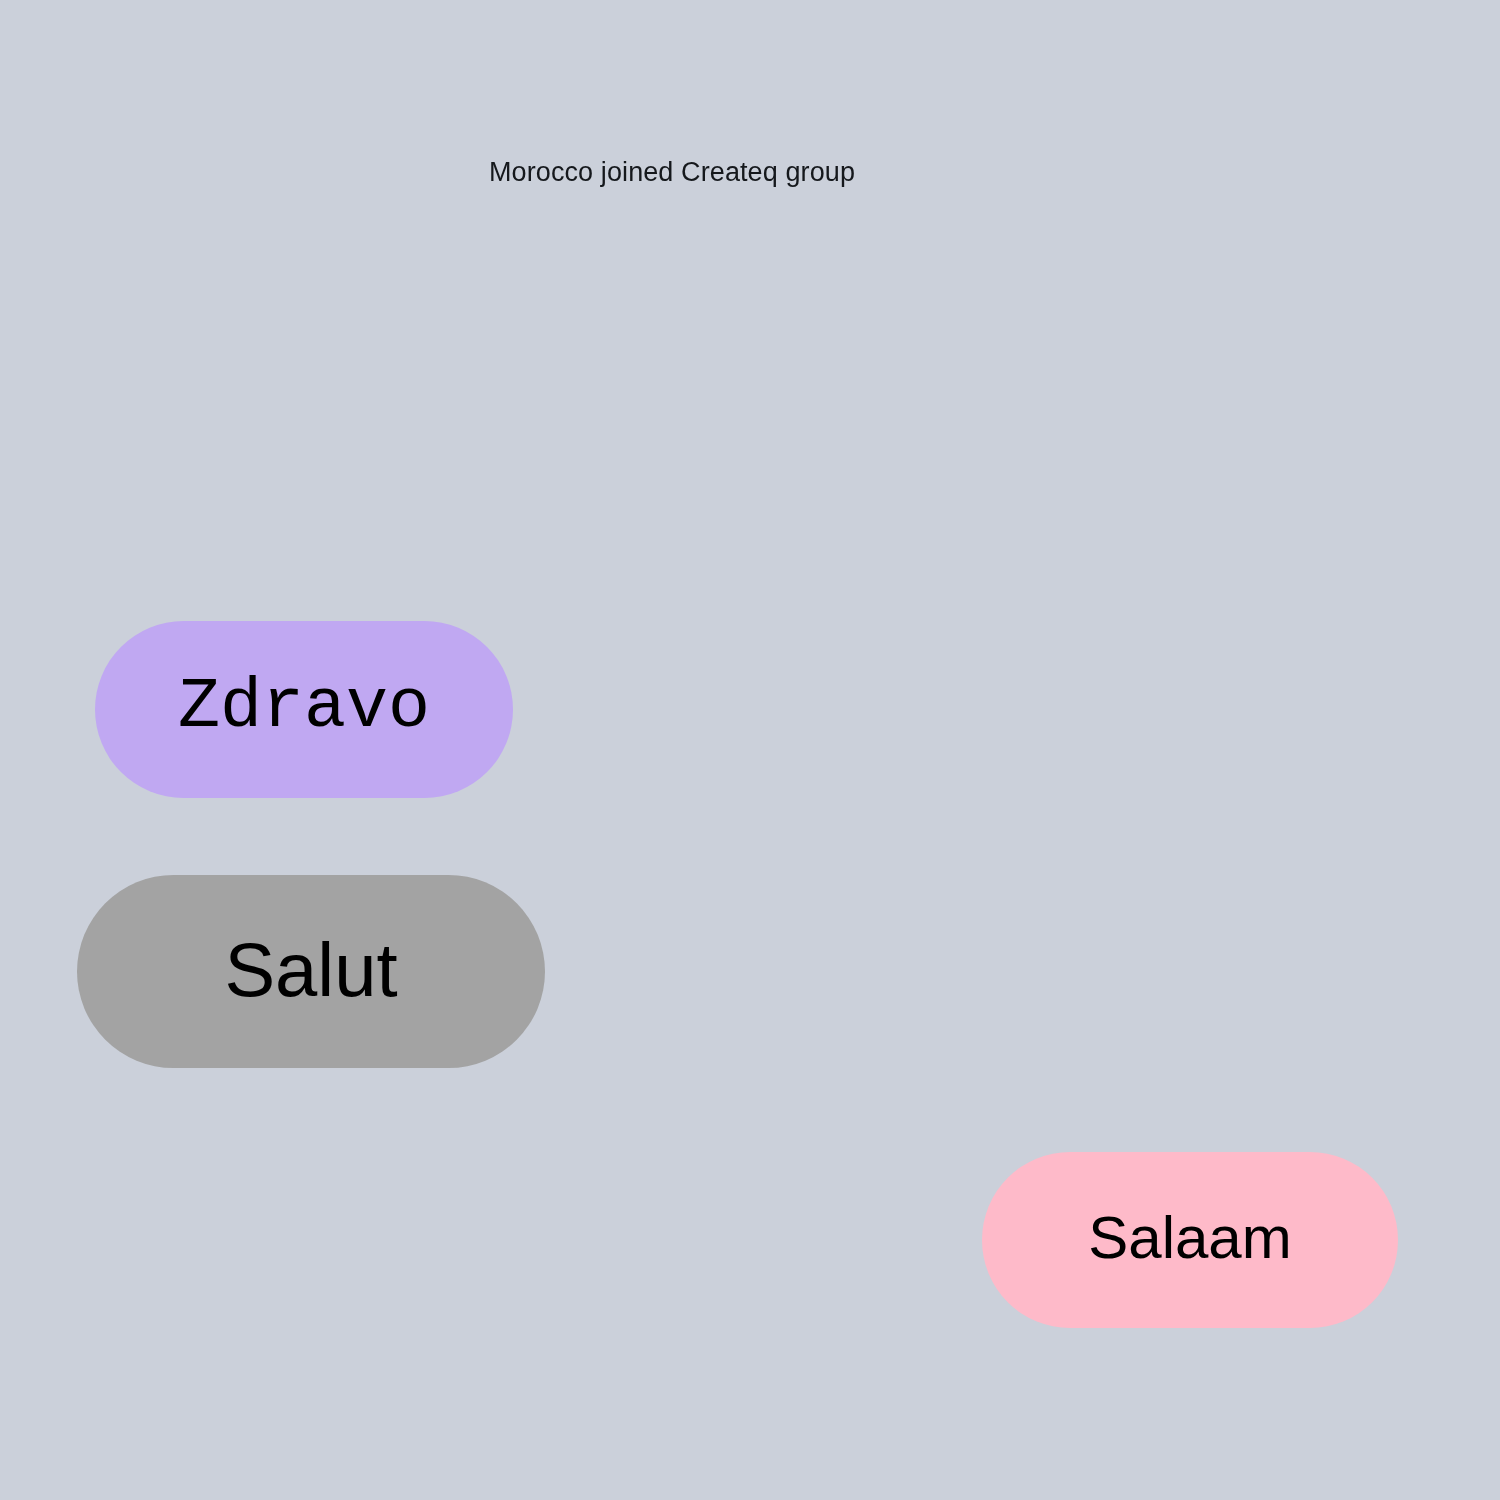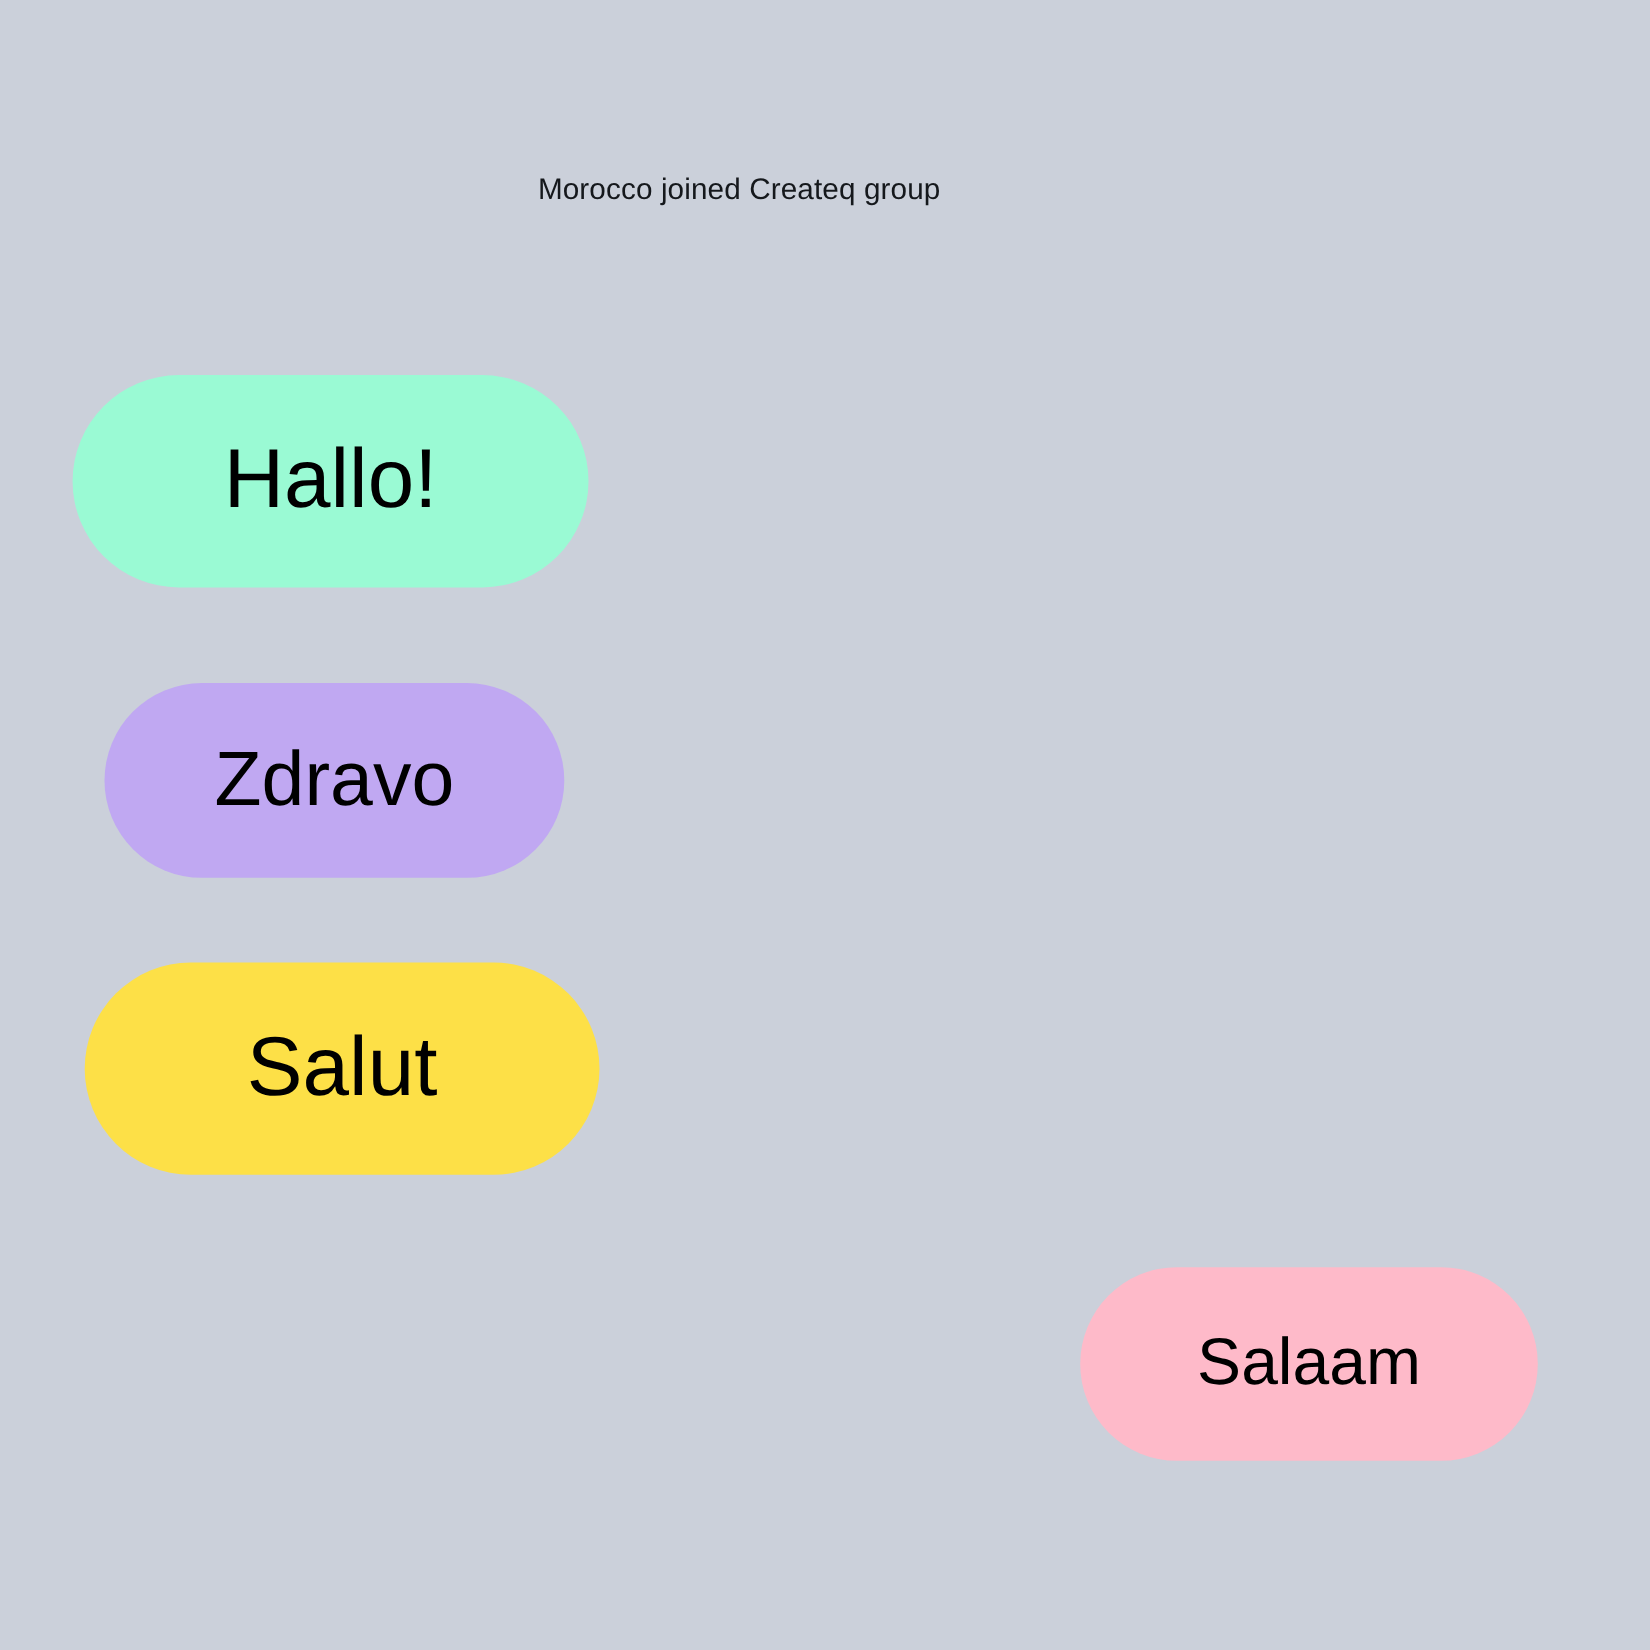--- a/index.html
+++ b/index.html
@@ -72,20 +72,21 @@
   }
   #bubble-0 .bubble-text { font-size: 76px; }
 
   
   #bubble-1 {
     left: 95px;
     top: 621px;
     width: 418px;
     height: 177px;
     background: #C0A8F2;
+    font-family: Liberation Mono, monospace;
   }
   #bubble-1 .bubble-text { font-size: 70px; }
 
   
   #bubble-2 {
     left: 77px;
     top: 875px;
     width: 468px;
     height: 193px;
     background: #FAF500;
@@ -104,29 +105,26 @@
 </style>
 </head>
 <body>
 
 <div id="canvas" style="background: rgb(203, 208, 218);">
 
   <div class="system-notice" style="color: rgb(21, 24, 28);">
     <span class="notice-inner">Morocco joined Createq group</span>
   </div>
 
-  <div class="bubble" id="bubble-0" style="background: rgb(154, 250, 212);">
-    <span class="bubble-text">Hallo!</span>
-  </div>
 
   <div class="bubble" id="bubble-1" style="background: rgb(192, 168, 242);">
     <span class="bubble-text">Zdravo</span>
   </div>
 
-  <div class="bubble" id="bubble-2" style="background: #fde047; justify-content: center;">
+  <div class="bubble" id="bubble-2" style="background: #a3a3a3; justify-content: center;">
     <span class="bubble-text">Salut</span>
   </div>
 
   <div class="bubble" id="bubble-3" style="background: rgb(254, 186, 201);">
     <span class="bubble-text">Salaam</span>
   </div>
 
 </div>
 
 </body></html>

